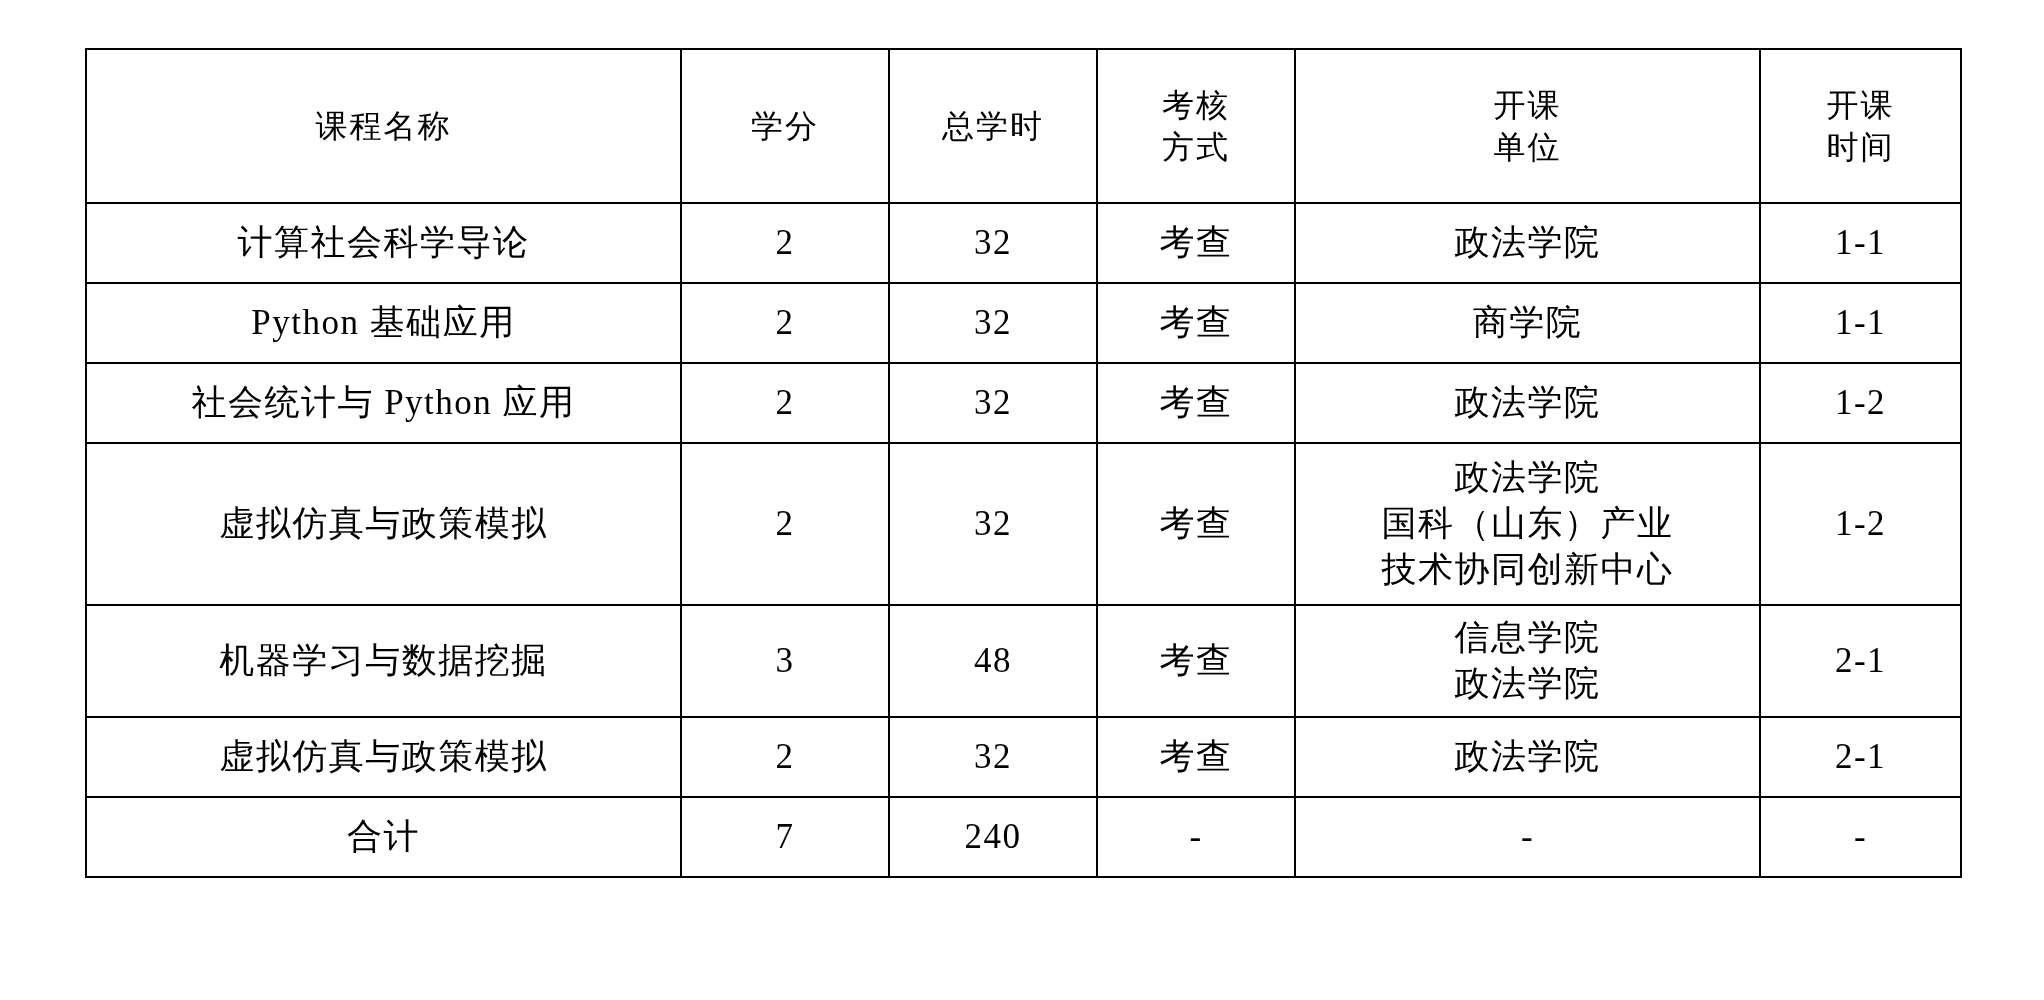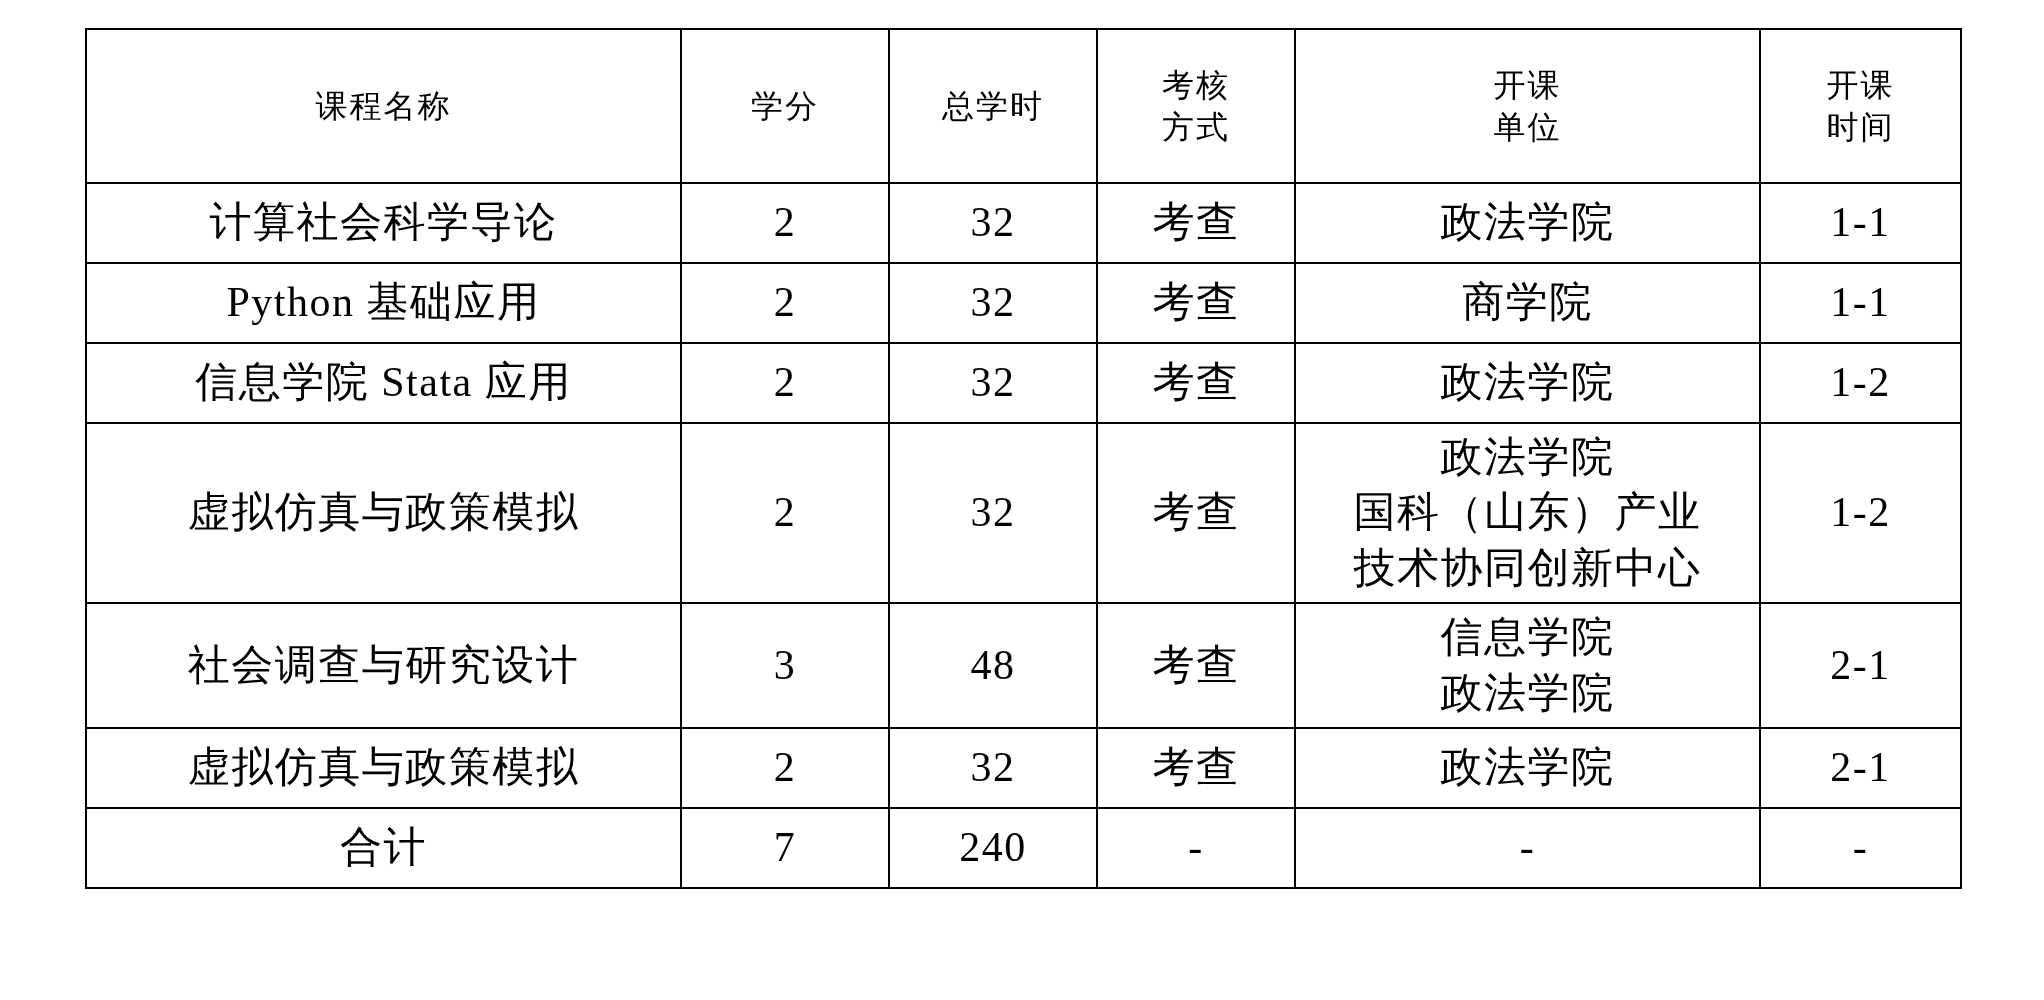--- a/index.html
+++ b/index.html
@@ -16,21 +16,21 @@
   }
   .page {
     position: relative;
     width: 2044px;
     height: 1000px;
     box-sizing: border-box;
   }
   .table-wrap {
     position: absolute;
     left: 85px;
-    top: 28px;
+    top: 48px;
     width: 1875px;
   }
   table.course-table {
     border-collapse: collapse;
     width: 1875px;
     table-layout: fixed;
     background: #ffffff;
   }
   table.course-table col.c-name   { width: 595px; }
   table.course-table col.c-credit { width: 208px; }
@@ -38,21 +38,21 @@
   table.course-table col.c-exam   { width: 198px; }
   table.course-table col.c-unit   { width: 465px; }
   table.course-table col.c-time   { width: 201px; }
 
   table.course-table th,
   table.course-table td {
     border: 2px solid #000000;
     text-align: center;
     vertical-align: middle;
     font-weight: normal;
-    font-size: 42px;
+    font-size: 35px;
     line-height: 1.32;
     padding: 6px 8px;
     letter-spacing: 1.5px;
   }
   table.course-table thead th {
     height: 140px;
     font-size: 32px;
     letter-spacing: 2px;
   }
   .row-normal td { height: 66px; }
@@ -107,39 +107,39 @@
         </tr>
         <tr class="row-normal">
           <td class="latin-mix">Python 基础应用</td>
           <td class="num">2</td>
           <td class="num">32</td>
           <td>考查</td>
           <td class="cell-multiline">商学院</td>
           <td class="num">1-1</td>
         </tr>
         <tr class="row-normal">
-          <td class="latin-mix">信息学院 Stata 应用</td>
+          <td class="latin-mix">社会统计与 Python 应用</td>
           <td class="num">2</td>
           <td class="num">32</td>
           <td>考查</td>
           <td class="cell-multiline">政法学院</td>
           <td class="num">1-2</td>
         </tr>
         <tr class="row-tall">
           <td>虚拟仿真与政策模拟</td>
           <td class="num">2</td>
           <td class="num">32</td>
           <td>考查</td>
           <td class="cell-multiline">政法学院
 国科（山东）产业
 技术协同创新中心</td>
           <td class="num">1-2</td>
         </tr>
         <tr class="row-mid">
-          <td>社会调查与研究设计</td>
+          <td>机器学习与数据挖掘</td>
           <td class="num">3</td>
           <td class="num">48</td>
           <td>考查</td>
           <td class="cell-multiline">信息学院
 政法学院</td>
           <td class="num">2-1</td>
         </tr>
         <tr class="row-normal">
           <td>虚拟仿真与政策模拟</td>
           <td class="num">2</td>

